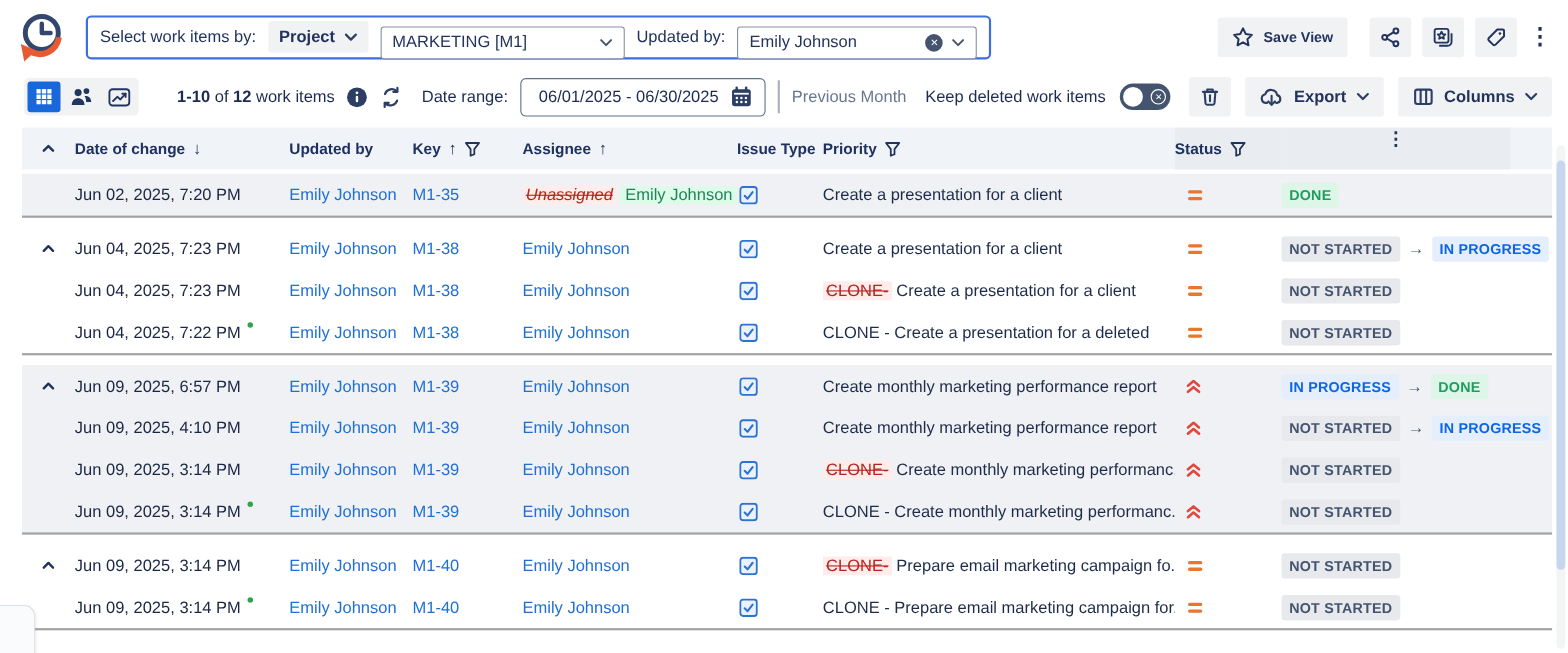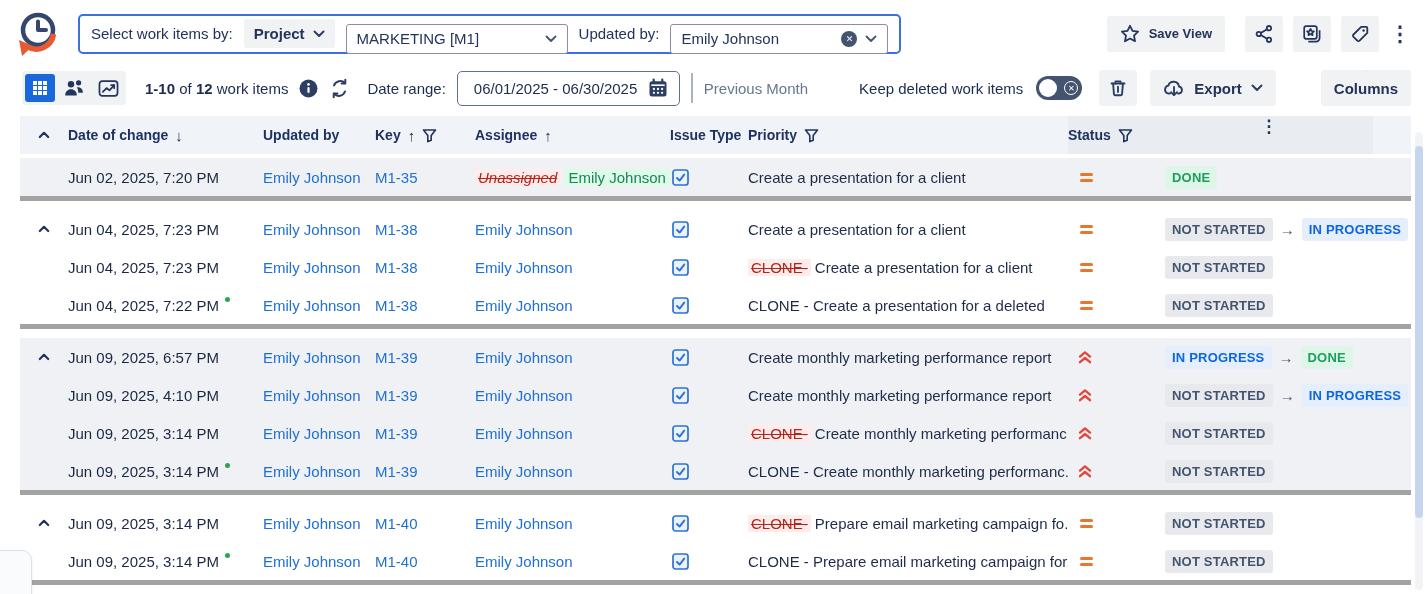--- a/index.html
+++ b/index.html
@@ -42,21 +42,21 @@
   .iconbtn { width:38px; height:36px; background:#f1f2f4; border-radius:3px;
     display:flex; align-items:center; justify-content:center; }
   .kebab { font-size:21px; color:#22335c; font-weight:700; width:22px; text-align:center; }
   .save-view { margin-right:10px; }
 
   
   .toolbar { display:flex; align-items:center; padding:4px 14px 8px 22px; height:52px; gap:11px; }
   .seg { display:flex; align-items:center; gap:4px; background:#f1f2f4; border-radius:4px; padding:3px; }
   .seg button { width:30px; height:28px; border-radius:3px; display:flex; align-items:center; justify-content:center; }
   .seg button.active { background:#1868db; }
-  .count { font-size:15px; color:#1d2b50; margin-left:8px; white-space:nowrap; }
+  .count { font-size:15px; color:#1d2b50; margin-left:24px; white-space:nowrap; }
   .count b { font-weight:700; }
   .tool-label { font-size:15px; color:#1d2b50; white-space:nowrap; }
   .date-input {
     display:flex; align-items:center; gap:10px; border:1.6px solid #5f718d; border-radius:5px;
     height:35px; padding:0 10px 0 16px; font-size:15px; color:#1d2b50; background:#fff;
   }
   .vdiv { width:1.5px; height:30px; background:#aab2bf; }
   .prev-month { font-size:15px; color:#68778f; white-space:nowrap; }
   .tb-right { margin-left:auto; display:flex; align-items:center; gap:13px; }
   .toggle { width:46px; height:24px; border-radius:12px; background:#44546f; display:flex; align-items:center; flex:0 0 auto; }
@@ -74,21 +74,21 @@
     align-items:center;
   }
   .thead { background:#f0f3f8; height:38px; font-size:14px; font-weight:700; color:#1e3160; margin-bottom:4px; }
   .thead .hcell { display:flex; align-items:center; gap:7px; white-space:nowrap; }
   .hd-dark { background:#e9edf1; height:38px; }
   .sortglyph { font-size:15px; font-weight:700; color:#22335c; }
   .cell-toggle { display:flex; justify-content:center; }
   .cell-menu { display:flex; justify-content:center; }
   .thead .kebab { font-size:17px; }
 
-  .tgroup { border-bottom:5px solid #a3a3a3; margin-bottom:9px; }
+  .tgroup { border-bottom:2px solid #a3a3a3; margin-bottom:9px; }
   .tgroup.shaded { background:#eff1f4; }
   .trow { height:38px; font-size:15px; }
   .cell-date { color:#1b2742; white-space:nowrap; }
   .gdot { display:inline-block; width:5px; height:5px; border-radius:50%; background:#2da44e;
     margin-left:6px; vertical-align:9px; }
   .lnk { color:#1f6fd4; text-decoration:none; white-space:nowrap; }
   .cell-summary, .cell-assignee { white-space:nowrap; overflow:hidden; color:#1e2c49; }
   .rm { color:#b3251c; background:#ffeceb; text-decoration:line-through; padding:1px 3px; border-radius:2px; }
   .rm.ital { font-style:italic; }
   .add { color:#1f845a; background:#ddfbe9; padding:1px 4px; border-radius:2px; }
@@ -271,21 +271,21 @@
       <svg width="22" height="20" viewBox="0 0 22 20" fill="none" stroke="#2c3e63" stroke-width="1.9" stroke-linecap="round" stroke-linejoin="round">
           <path d="M7 15.5 H5.6 A4 4 0 0 1 5.3 7.6 A5.5 5.5 0 0 1 16 8.5 A3.6 3.6 0 0 1 16.3 15.5 H15"></path>
           <path d="M11 9 V17"></path>
           <path d="M8 14.2 L11 17.2 L14 14.2"></path>
         </svg>
       <span>Export</span>
       <svg width="12" height="8" viewBox="0 0 12 8" fill="none">
           <path d="M1.5 1.5 L6 6 L10.5 1.5" stroke="#2c3e63" stroke-width="2" stroke-linecap="round" stroke-linejoin="round"></path>
         </svg>
     </button>
-    <button class="btn-tool" style="margin-left:32px;flex-direction:column;">
+    <button class="btn-tool" style="margin-left:0;">
       <svg width="20" height="20" viewBox="0 0 20 20" fill="none" stroke="#2c3e63" stroke-width="1.9">
           <rect x="2.5" y="3.5" width="15" height="13" rx="2"></rect>
           <path d="M7.5 3.5 V16.5"></path>
           <path d="M12.5 3.5 V16.5"></path>
         </svg>
       <span>Columns</span>
       <svg width="12" height="8" viewBox="0 0 12 8" fill="none">
           <path d="M1.5 1.5 L6 6 L10.5 1.5" stroke="#2c3e63" stroke-width="2" stroke-linecap="round" stroke-linejoin="round"></path>
         </svg>
     </button>

